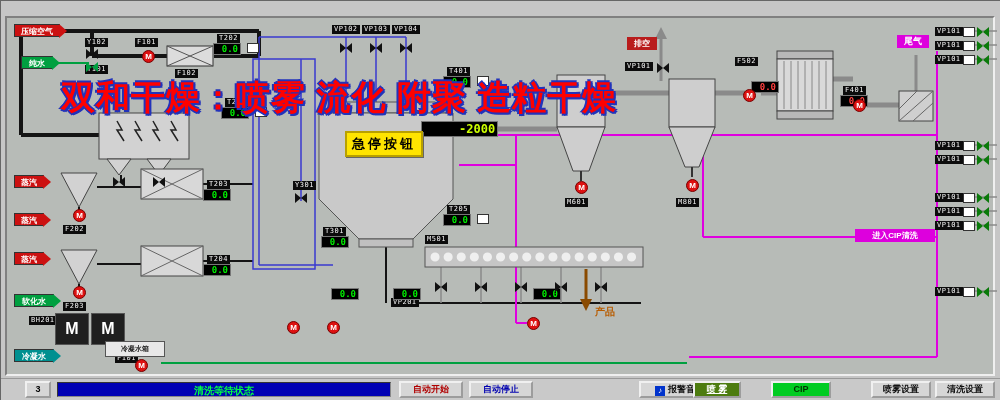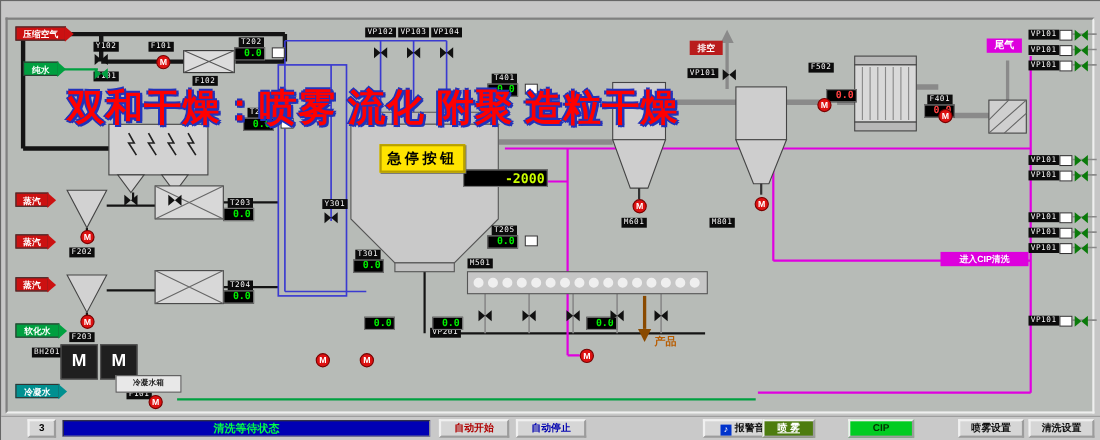--- a/index.html
+++ b/index.html
@@ -121,41 +121,41 @@
       <div class="plate" style="left: 331px; top: 24px;">VP102</div>
       <div class="plate" style="left: 361px; top: 24px;">VP103</div>
       <div class="plate" style="left: 391px; top: 24px;">VP104</div>
       <div class="plate" style="left: 292px; top: 180px;">Y301</div>
       <div class="plate" style="left: 446px; top: 66px;">T401</div>
       <div class="plate" style="left: 446px; top: 204px;">T205</div>
       <div class="plate" style="left: 322px; top: 226px;">T301</div>
       <div class="plate" style="left: 424px; top: 234px;">M501</div>
       <div class="plate" style="left: 390px; top: 297px;">VP201</div>
       <div class="plate" style="left: 564px; top: 197px;">M601</div>
-      <div class="plate" style="left: 644px; top: 197px; text-align: right;">M801</div>
+      <div class="plate" style="left: 675px; top: 197px; text-align: right;">M801</div>
       <div class="plate" style="left: 734px; top: 56px; text-align: right;">F502</div>
       <div class="plate" style="left: 842px; top: 85px;">F401</div>
       <div class="plate" style="left: 624px; top: 61px;">VP101</div>
       <div class="plate" style="left: 12px; top: 315px; margin-left: 16px;">BH201</div>
       <div class="plate" style="left: 114px; top: 353px;">F101</div>
       <div class="plate" style="left: 934px; top: 26px;">VP101</div>
       <div class="plate" style="left: 934px; top: 40px;">VP101</div>
       <div class="plate" style="left: 934px; top: 54px;">VP101</div>
       <div class="plate" style="left: 934px; top: 140px;">VP101</div>
       <div class="plate" style="left: 934px; top: 154px;">VP101</div>
       <div class="plate" style="left: 934px; top: 192px;">VP101</div>
       <div class="plate" style="left: 934px; top: 206px;">VP101</div>
       <div class="plate" style="left: 934px; top: 220px;">VP101</div>
       <div class="plate" style="left: 934px; top: 286px;">VP101</div>
       <div class="readout" style="left: 212px; top: 42px;">0.0</div>
       <div class="readout" style="left: 220px; top: 106px;">0.0</div>
       <div class="readout" style="left: 202px; top: 188px;">0.0</div>
       <div class="readout" style="left: 202px; top: 263px;">0.0</div>
       <div class="readout" style="left: 442px; top: 75px;">0.0</div>
-      <div class="readout big" style="left: 420px; top: 153px; padding-left: 37px;">-2000</div>
+      <div class="readout big" style="left: 420px; top: 120px; padding-left: 37px;">-2000</div>
       <div class="readout" style="left: 442px; top: 213px;">0.0</div>
       <div class="readout" style="left: 320px; top: 235px;">0.0</div>
       <div class="readout" style="left: 330px; top: 287px;">0.0</div>
       <div class="readout" style="left: 392px; top: 287px;">0.0</div>
       <div class="readout" style="left: 532px; top: 287px;">0.0</div>
       <div class="readout red" style="left: 750px; top: 80px;">0.0</div>
       <div class="readout red" style="left: 839px; top: 94px;">0.0</div>
       <div class="wbox" style="left: 246px; top: 42px;"></div>
       <div class="wbox" style="left: 254px; top: 106px;"></div>
       <div class="wbox" style="left: 476px; top: 75px;"></div>

